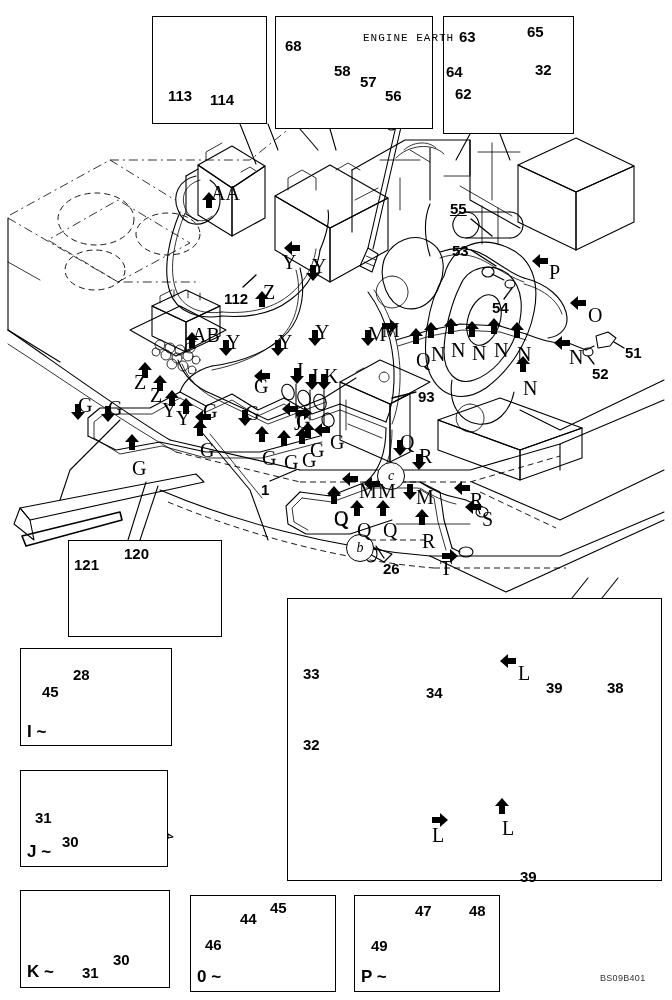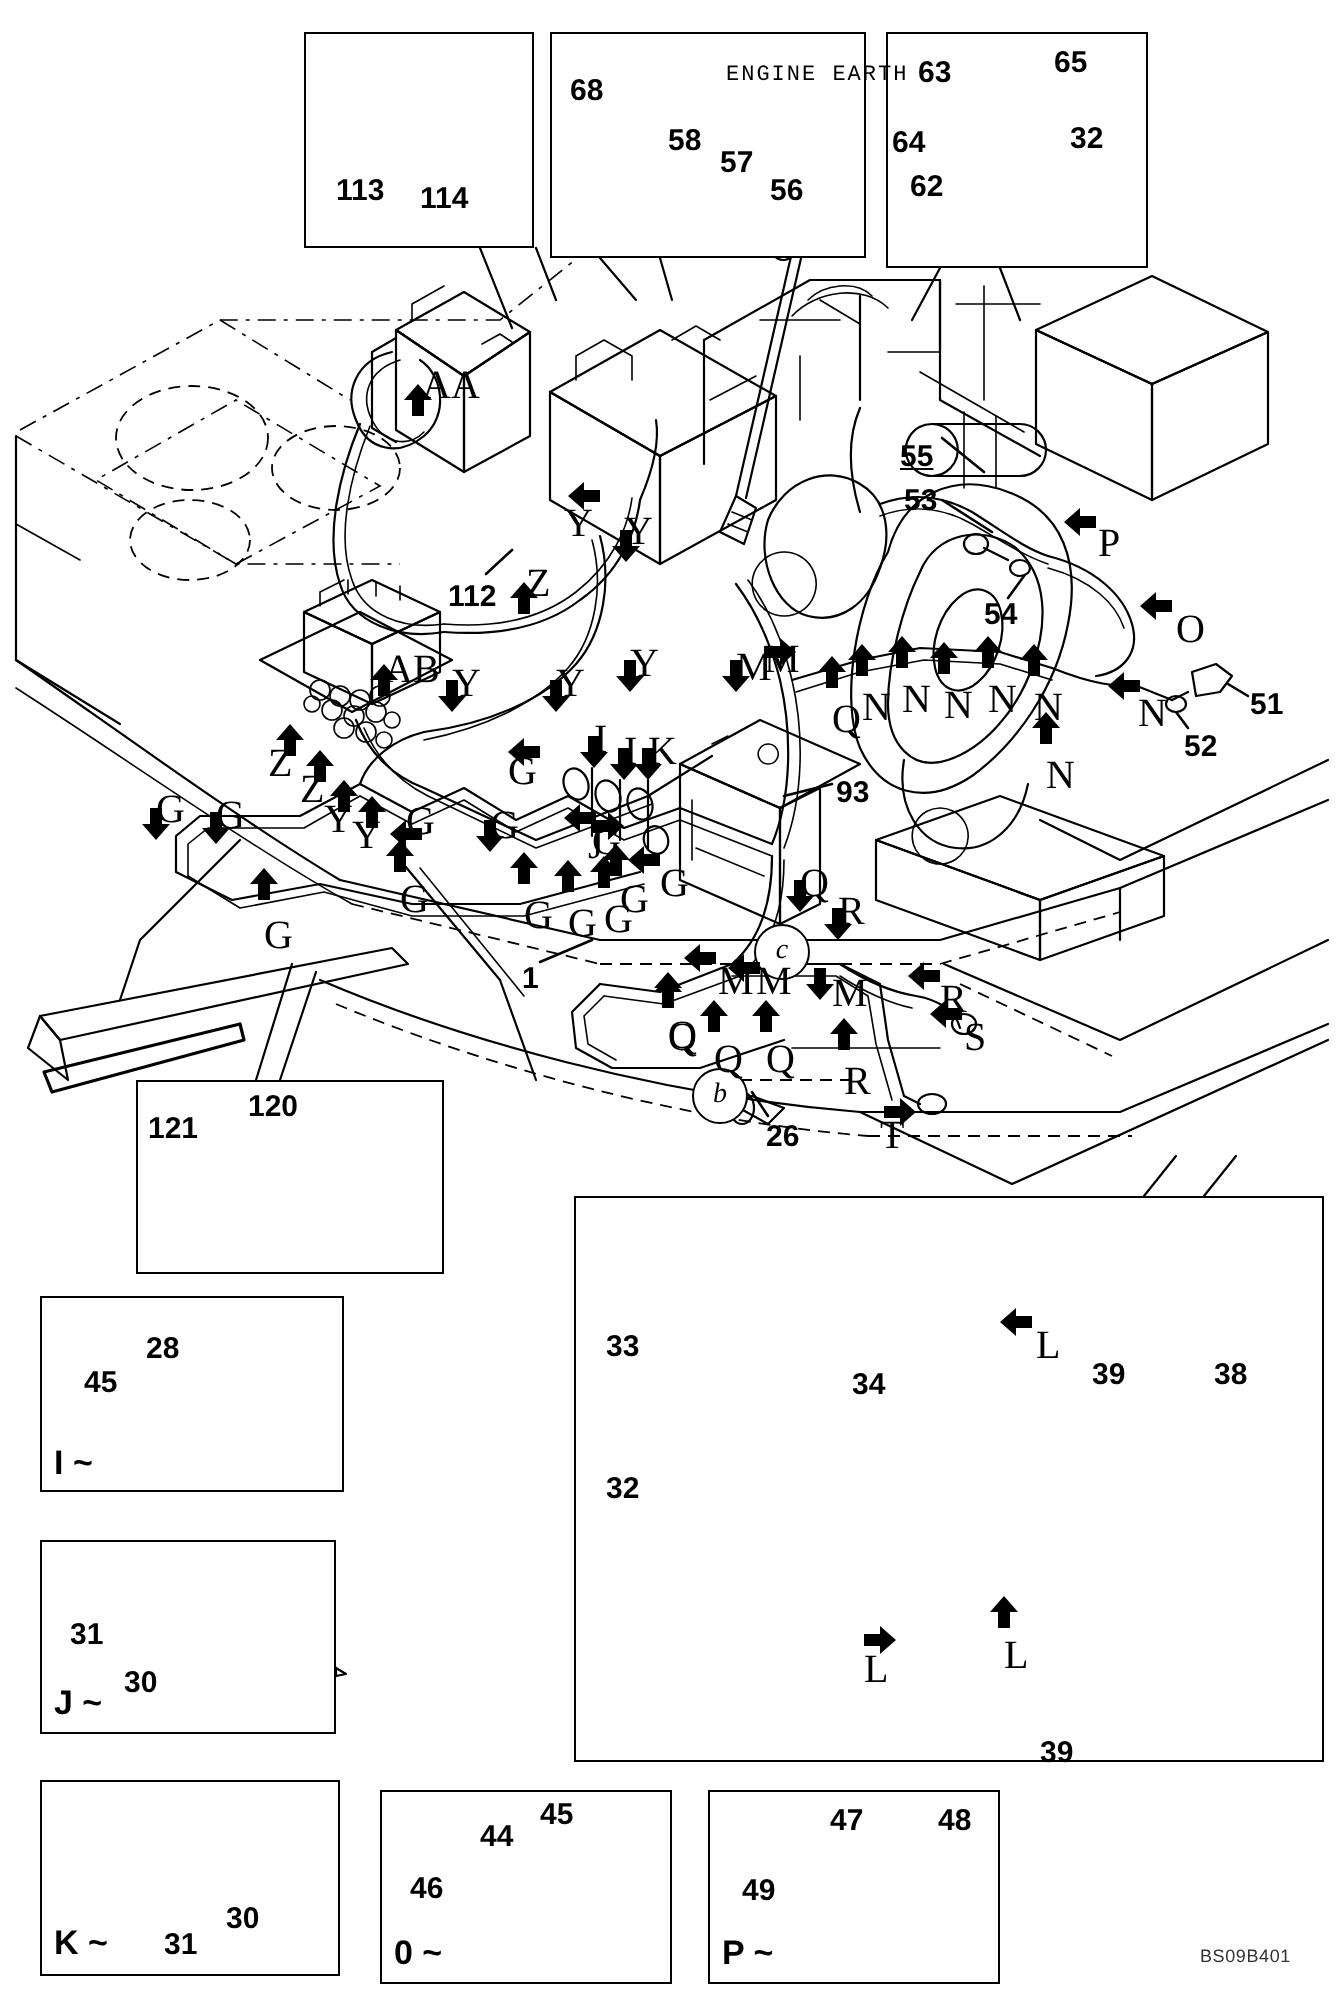--- a/index.html
+++ b/index.html
@@ -527,21 +527,21 @@
       <div class="lbl num" style="left: 285px; top: 38px;">68</div>
       <div class="lbl num" style="left: 334px; top: 63px;">58</div>
       <div class="lbl num" style="left: 360px; top: 74px;">57</div>
       <div class="lbl num" style="left: 385px; top: 88px;">56</div>
       <div class="lbl num" style="left: 459px; top: 29px;">63</div>
       <div class="lbl num" style="left: 527px; top: 24px;">65</div>
       <div class="lbl num" style="left: 446px; top: 64px; text-align: center;">64</div>
       <div class="lbl num" style="left: 535px; top: 62px;">32</div>
       <div class="lbl num" style="left: 455px; top: 86px;">62</div>
       <div class="lbl num" style="left: 224px; top: 291px;">112</div>
-      <div class="lbl num" style="left: 450px; top: 221px; text-decoration: underline;">55</div>
+      <div class="lbl num" style="left: 450px; top: 201px; text-decoration: underline;">55</div>
       <div class="lbl num" style="left: 452px; top: 243px;">53</div>
       <div class="lbl num" style="left: 492px; top: 300px;">54</div>
       <div class="lbl num" style="left: 625px; top: 345px;">51</div>
       <div class="lbl num" style="left: 592px; top: 366px;">52</div>
       <div class="lbl num" style="left: 418px; top: 389px;">93</div>
       <div class="lbl num" style="left: 261px; top: 482px;">1</div>
       <div class="lbl num" style="left: 383px; top: 561px;">26</div>
       <div class="lbl num" style="left: 124px; top: 546px;">120</div>
       <div class="lbl num" style="left: 74px; top: 557px;">121</div>
       <div class="lbl num" style="left: 73px; top: 667px;">28</div>

